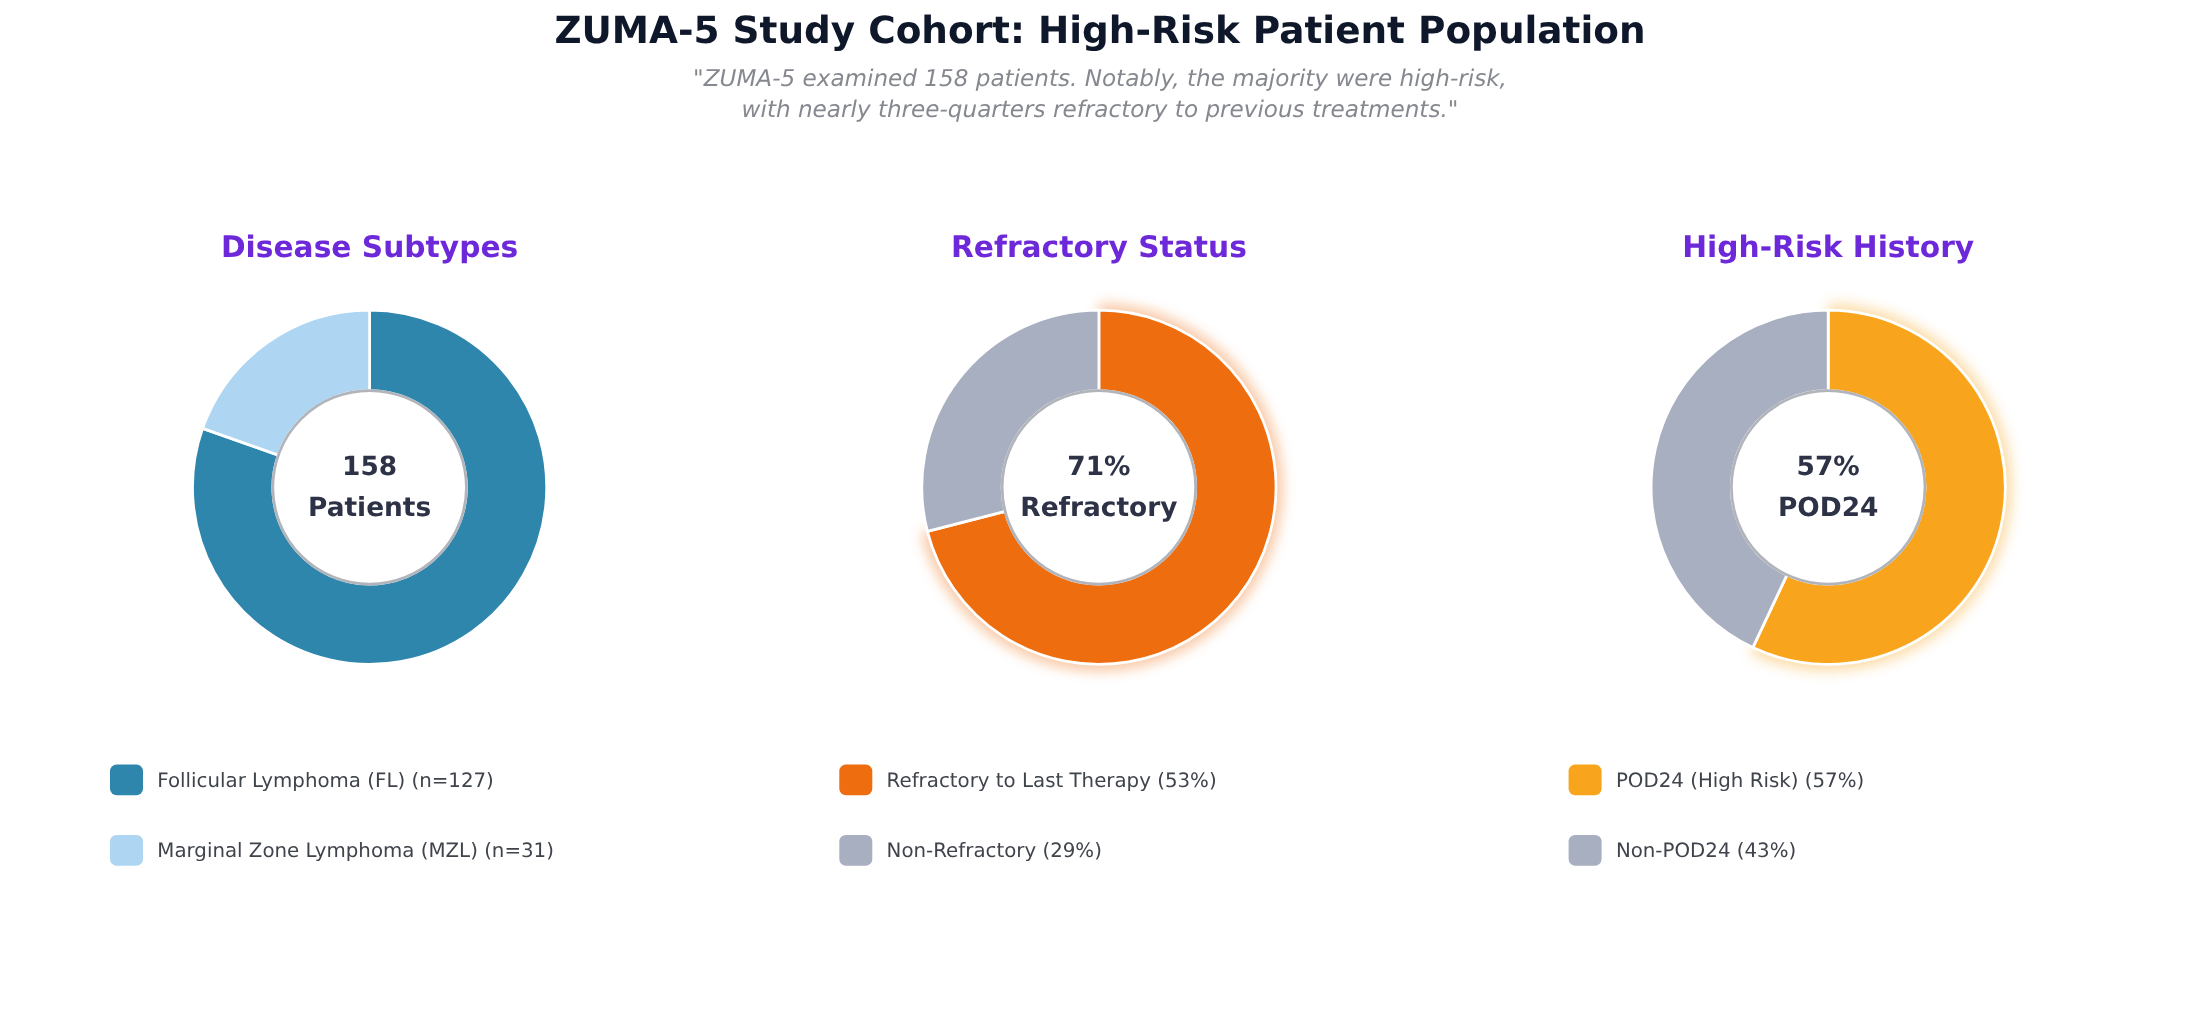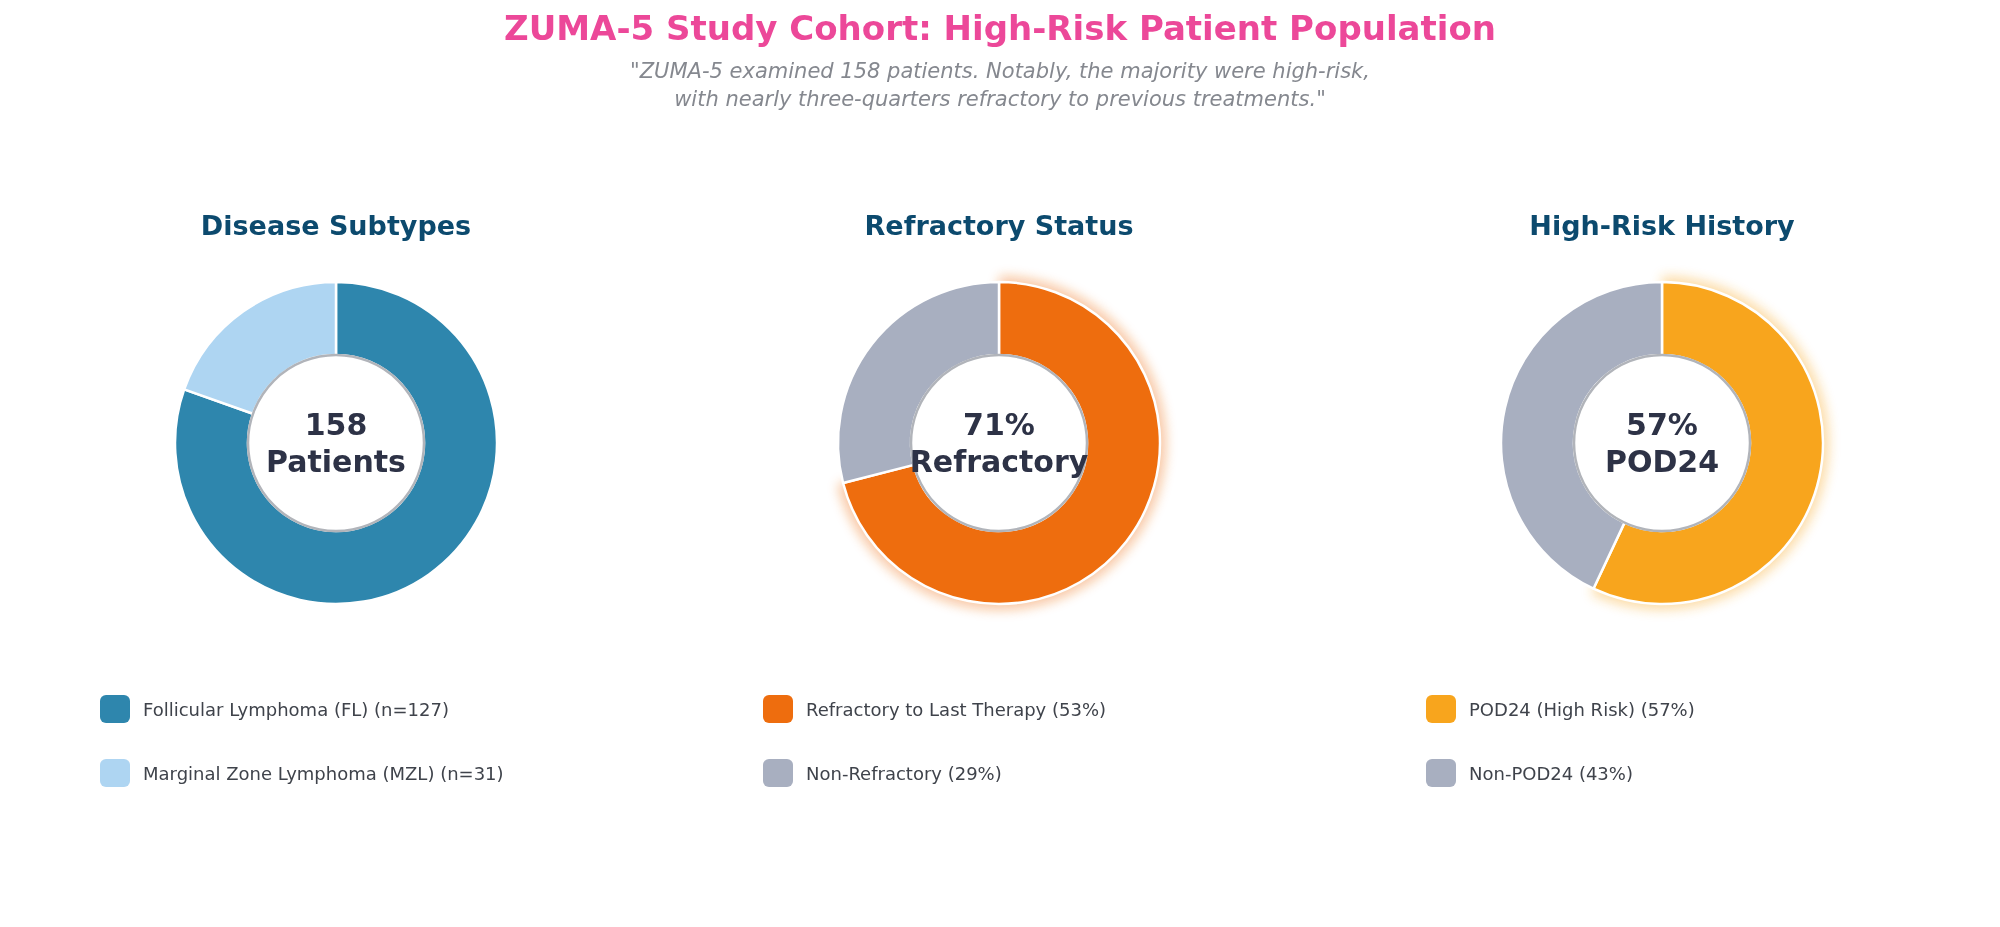--- a/index.html
+++ b/index.html
@@ -1,47 +1,47 @@
 <!DOCTYPE html>
 <html><head>
 <meta charset="utf-8">
 <style>
   * { margin: 0; padding: 0; box-sizing: border-box; }
   html, body { width: 2000px; height: 927px; background: #ffffff; overflow: hidden; }
   body { font-family: "DejaVu Sans", sans-serif; position: relative; }
 
   .page-title {
     position: absolute; top: 8px; left: 0; width: 2000px;
-    text-align: center; font-size: 34px; font-weight: bold; color: #ec4899;
+    text-align: center; font-size: 34px; font-weight: bold; color: #0f172a;
   }
   .page-subtitle {
     position: absolute; top: 57px; left: 0; width: 2000px;
     text-align: center; font-size: 21px; font-style: italic;
     color: #85888F; line-height: 28px;
   }
 
   .chart-section {
     position: absolute; top: 210px; width: 660px; height: 580px;
   }
   .chart-section.c0 { left: 6px; }
   .chart-section.c1 { left: 669px; }
   .chart-section.c2 { left: 1332px; }
 
   .chart-title {
     font-size: 27px; line-height: 32px; font-weight: bold;
-    color: #0c4a6e; text-align: center;
+    color: #6d28d9; text-align: center;
   }
   .donut-wrap {
     position: relative; width: 370px; height: 370px; margin: 16px auto 0;
   }
   .donut-wrap svg { display: block; width: 370px; height: 370px; overflow: visible; }
   .center-label {
     position: absolute; inset: 0; display: flex; flex-direction: column;
     align-items: center; justify-content: center; pointer-events: none;
-    font-size: 30px; line-height: 37px; font-weight: bold; color: #2D3246;
+    font-size: 24px; line-height: 37px; font-weight: bold; color: #2D3246;
     text-align: center;
   }
   .legend {
     position: absolute; left: 94px; top: 449px; list-style: none;
   }
   .legend li {
     display: flex; align-items: center; gap: 13px; margin-bottom: 16px; margin-top: 36px;
   }
   .swatch {
     width: 30px; height: 28px; border-radius: 6px; flex: 0 0 auto;

